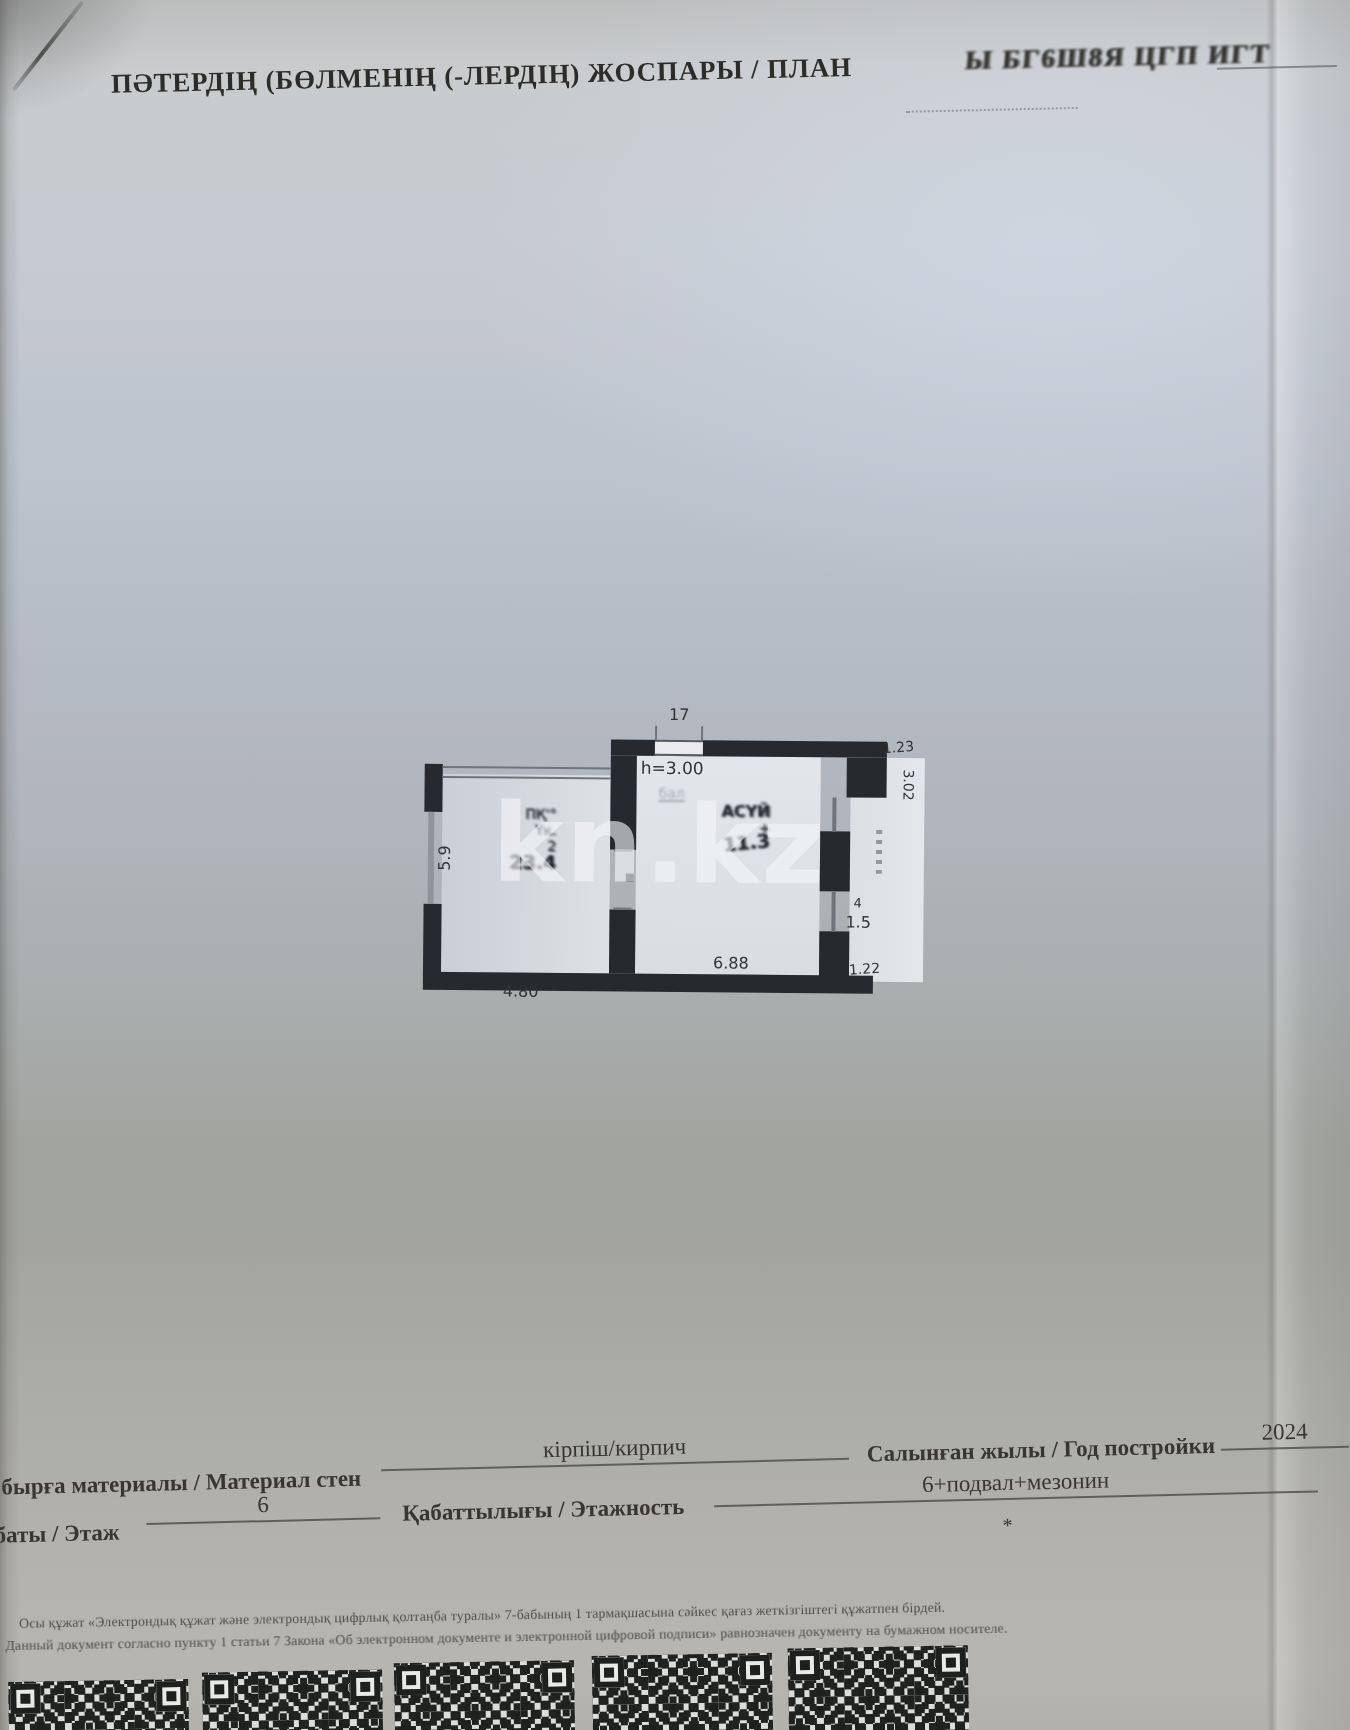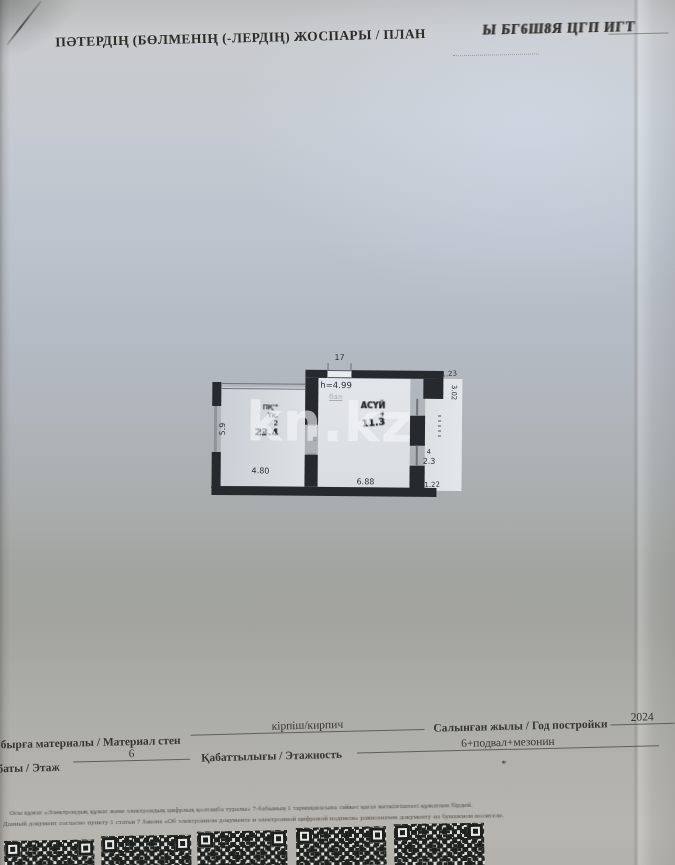--- a/index.html
+++ b/index.html
@@ -117,29 +117,29 @@
     <div class="win" style="left:117px;top:18px;width:24px;height:8px;border-top:1px solid #565b61;border-bottom:1px solid #565b61;box-sizing:border-box;"></div>
     <div class="winline" style="left:117px;top:11px;width:1px;height:7px;"></div>
     <div class="winline" style="left:140px;top:11px;width:1px;height:7px;"></div>
 
     <div class="winline" style="left:97px;top:73px;width:9px;height:1px;"></div>
     <div class="winline" style="left:97px;top:102px;width:9px;height:1px;"></div>
     <div class="door-dot" style="left:103px;top:85px;"></div>
     <div class="faint-scribble" style="left:228px;top:62px;"></div>
 
     <div class="dim" style="left:114px;top:2px;width:30px;text-align:center;">17</div>
-    <div class="dim" style="left:110px;top:29px;font-size:8.5px;">h=4.99</div>
+    <div class="dim" style="left:110px;top:29px;font-size:8.5px;">h=3.00</div>
     <div class="faded-note" style="left:119px;top:41px;text-decoration:underline;">бал</div>
     <div class="dim rot-ccw" style="left:-2px;top:74px;width:30px;text-align:center;">5.9</div>
-    <div class="dim" style="left:42px;top:116px;">4.80</div>
+    <div class="dim" style="left:42px;top:141px;">4.80</div>
     <div class="dim" style="left:147px;top:126px;">6.88</div>
     <div class="dim dim-sm" style="left:231px;top:18px;transform:rotate(-5deg);">1.23</div>
     <div class="dim dim-sm rot-cw" style="left:228px;top:36px;width:30px;text-align:center;">3.02</div>
     <div class="dim" style="left:217px;top:96px;font-size:6.5px;">4</div>
-    <div class="dim" style="left:213px;top:105px;">2.3</div>
+    <div class="dim" style="left:213px;top:105px;">1.5</div>
     <div class="dim dim-sm" style="left:215px;top:129px;transform:rotate(-4deg);">1.22</div>
 
     <div class="stamp" style="left:30px;top:52px;width:38px;">
       <div class="s-small">ПҚ'°</div>
       <div class="s-small">Үк.</div>
       <div class="s-small">2</div>
       <div class="s-area">23.4</div>
     </div>
     <div class="stamp" style="left:139px;top:49px;width:36px;">
       <div class="s-small" style="font-weight:bold;font-size:8px;">АСҮЙ</div>

